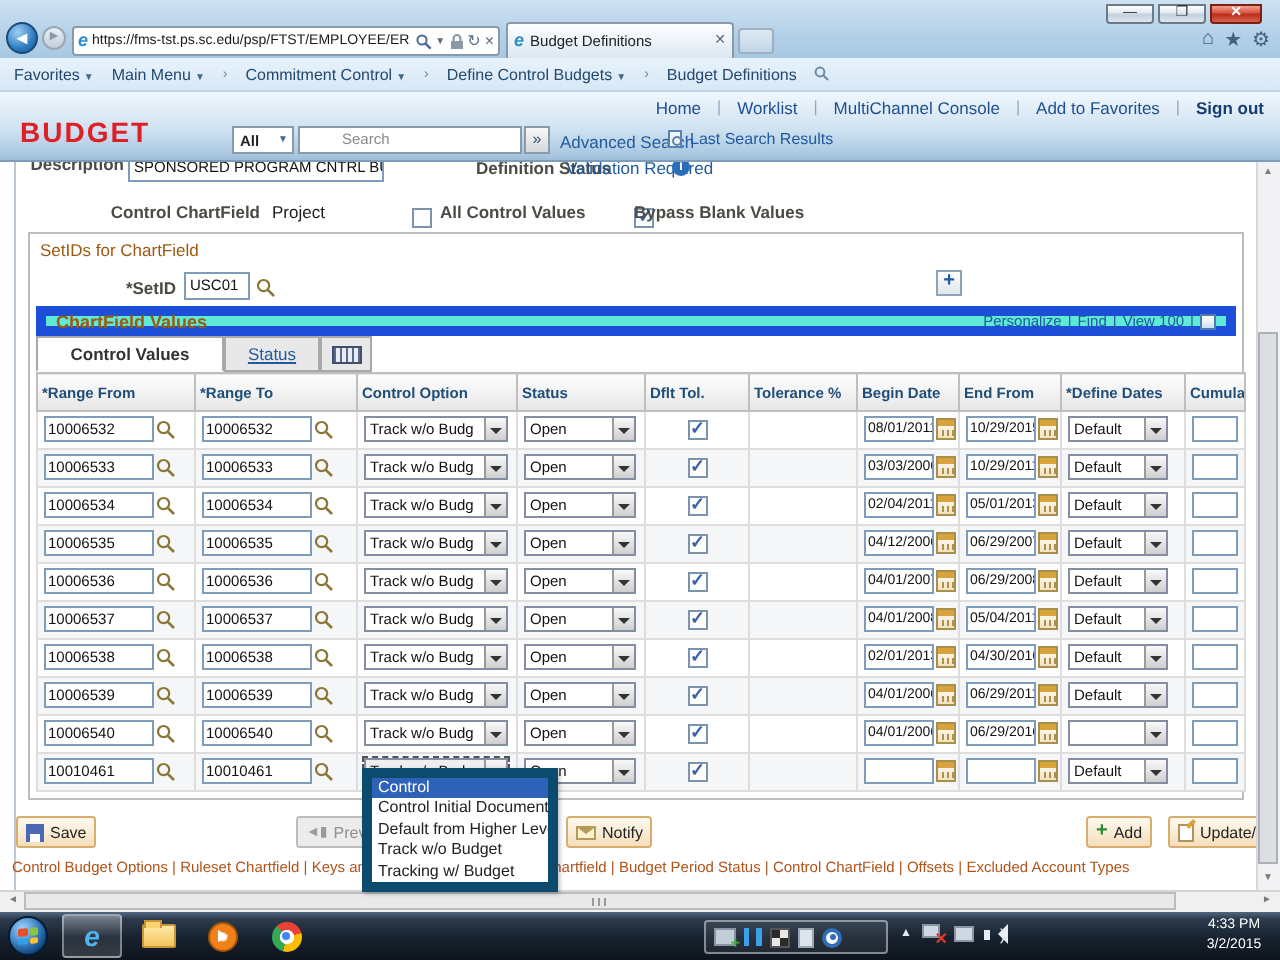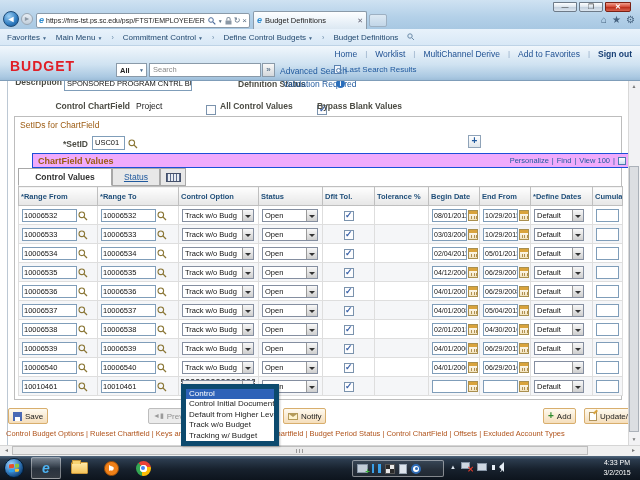--- a/index.html
+++ b/index.html
@@ -31,41 +31,41 @@
   .caret{font-size:5px;color:#44688c;margin-left:2px}
   .bsep{color:#6b8aa8;font-size:7px}
 
   
   .pband{left:0;top:46px;width:640px;height:35px;background:linear-gradient(#f1f7fc,#cfe2f1 55%,#abc9e2 90%,#9dbdd9);border-bottom:1px solid #7f9db9;z-index:3}
   .plinks{position:absolute;right:8px;top:3px;display:flex;gap:8px;font-size:8.5px;color:#1d4f91;align-items:flex-start}
   .plinks .psep{color:#8fa9c4;font-size:8px}
   .signout{font-weight:bold;color:#163e74}
   .brand{position:absolute;left:10px;top:12px;font-size:14px;font-weight:bold;letter-spacing:1px;color:#e01e26}
   .scopebox{position:absolute;left:116px;top:17px;width:31px;height:14px;background:#fff;border:1px solid #8a9aa9;display:flex;align-items:center;font-size:7.5px;color:#222;padding-left:3px;gap:2px;font-weight:bold}
-  .searchbox{position:absolute;left:149px;top:17px;width:112px;height:14px;background:#fff;border:1px solid #8a9aa9;font-size:7.5px;color:#8a8a8a;line-height:12px;padding-left:3px}
+  .searchbox{position:absolute;left:149px;top:17px;width:112px;height:14px;background:#fff;border:1px solid #8a9aa9;font-size:7.5px;color:#8a8a8a;line-height:12px;padding-left:21px}
   .gobtn{position:absolute;left:262px;top:17px;width:13px;height:14px;background:linear-gradient(#f8f8f8,#d4d8dc);border:1px solid #8a9aa9;font-size:8px;line-height:12px;text-align:center;color:#33526f}
   .adv{position:absolute;left:280px;top:20px;font-size:8px;color:#215a9e}
   .lsr{position:absolute;left:334px;top:19px;display:flex;align-items:center;gap:3px;font-size:8px;color:#215a9e}
 
   
   .pageedge{left:7px;top:81px;width:1px;height:364px;background:#bcc8d4}
   .lbl{font-size:8.5px;font-weight:bold;color:#4c4c44;white-space:nowrap}
   .val{font-size:8.5px;color:#1c1c1c;white-space:nowrap}
   .link{font-size:8.5px;color:#215a9e;white-space:nowrap}
   .ibx{display:inline-block;border:1px solid #7f9db9;background:#fff;height:14px;font-size:7.5px;line-height:12px;color:#111;padding:0 2px;white-space:nowrap;overflow:hidden;vertical-align:middle}
   .cbx{display:inline-block;width:10px;height:10px;border:1px solid #7b93ad;background:#fdfdfe;position:relative;vertical-align:middle}
   .cbx.checked::after{content:"✓";position:absolute;left:0.5px;top:-2px;font-size:9px;font-weight:bold;color:#3a62a8}
   .infoicon{display:inline-block;width:9px;height:9px;border-radius:50%;background:#2a6ebb;color:#fff;font-size:7px;font-weight:bold;text-align:center;line-height:9px}
 
   .groupbox{left:14px;top:116px;width:608px;height:284px;border:1px solid #bdbdbd;background:#fff}
   .boxtitle{font-size:8.5px;color:#9c5a10}
   .plusbtn{left:468px;top:135px;width:13px;height:13px;border:1px solid #8fa3b8;background:linear-gradient(#fff,#dfe6ec);color:#215a9e;font-weight:bold;font-size:10px;line-height:10px;text-align:center}
   .plusbtn::after{content:"+"}
 
-  .gridband{left:32px;top:153px;width:600px;height:15px;background:#f0abfc;border:1px solid #1d4ed8;display:flex;align-items:center;padding:0 5px}
+  .gridband{left:18px;top:153px;width:600px;height:15px;background:#5eead4;border:5px solid #1d4ed8;display:flex;align-items:center;padding:0 5px}
   .gridtitle{font-size:9px;font-weight:bold;color:#9c5a10;flex:1}
   .gridlinks{display:flex;gap:3px;align-items:center;font-size:7.5px;color:#215a9e}
   .xlicon{display:inline-block;width:8px;height:8px;border:1px solid #4a7ab0;background:linear-gradient(#fff,#cfe0f0)}
 
   .ptab{top:168px;height:18px;display:flex;align-items:center;justify-content:center;font-size:8.5px;border:1px solid #a8a8a8}
   .ptab.active{left:18px;width:94px;background:#fff;border-bottom:1px solid #fff;font-weight:bold;color:#333}
   .ptab.inactive{left:112px;width:48px;background:#e8e8e8;color:#215a9e;text-decoration:underline}
   .ptab.iconic{left:160px;width:26px;background:#e8e8e8}
   .colsicon{width:15px;height:9px;border:1px solid #44506a;background:repeating-linear-gradient(90deg,#5a6a8a 0 1px,#e8ecf2 1px 3px)}
 
@@ -227,21 +227,21 @@
       </svg>
   </div>
 
   
   <div class="abs pband">
     <div class="plinks">
       <span>Home</span>
         <span class="psep">|</span>
       <span>Worklist</span>
         <span class="psep">|</span>
-      <span>MultiChannel Derive</span>
+      <span>MultiChannel Console</span>
         <span class="psep">|</span>
       <span>Add to Favorites</span>
         <span class="psep">|</span>
       <span class="signout">Sign out</span>
     </div>
     <div class="brand">BUDGET</div>
     <div class="scopebox">
         <span>All</span>
         <span class="caret" style="margin-left:auto;margin-right:2px">▼</span>
       </div>

